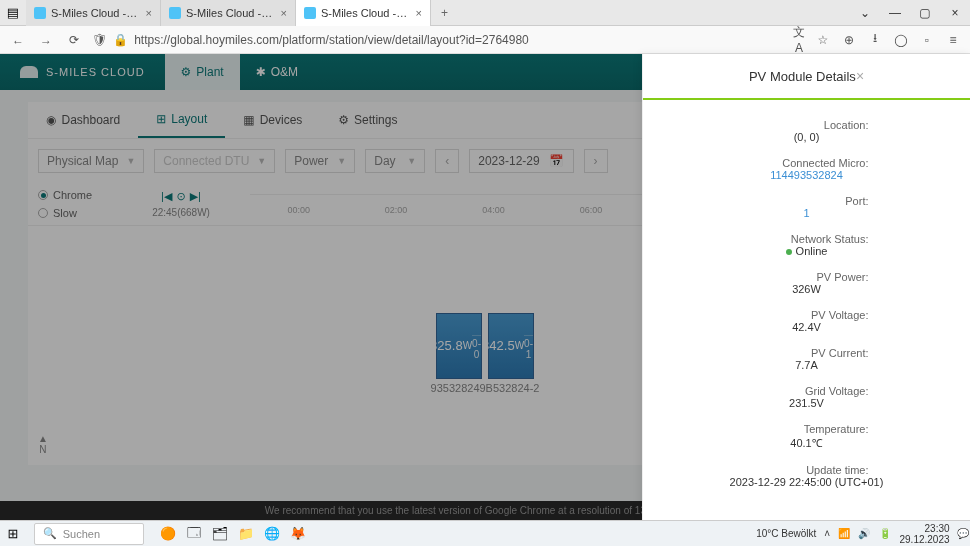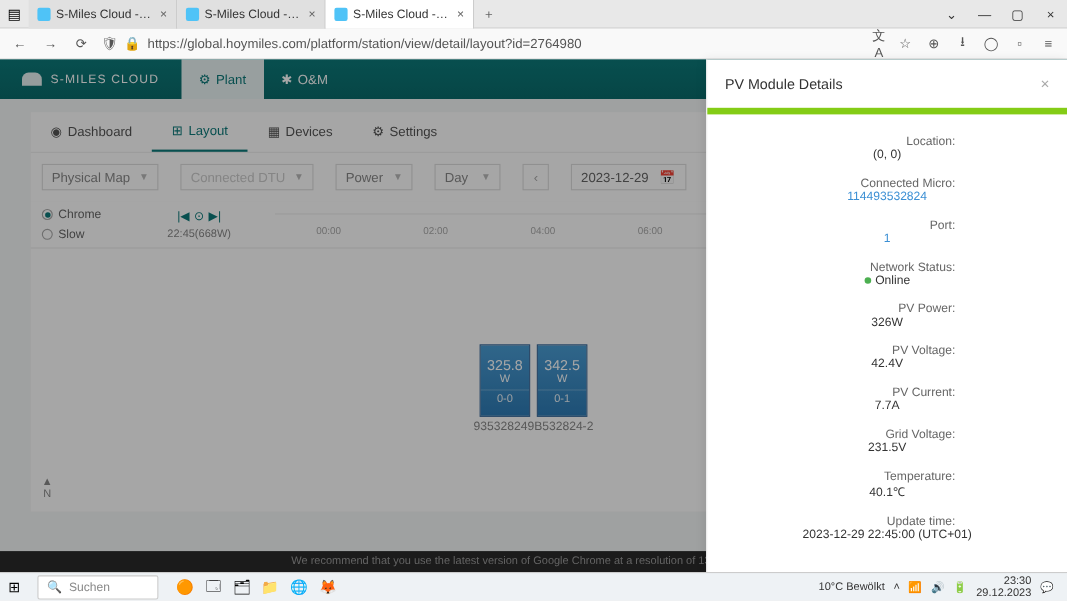--- a/index.html
+++ b/index.html
@@ -31,68 +31,68 @@
 .brand-icon { width: 18px; height: 12px; background: #fff; border-radius: 6px 6px 0 0; opacity: 0.9; }
 .top-nav { display: flex; height: 36px; }
 .top-nav-item { display: flex; align-items: center; gap: 5px; padding: 0 16px; font-size: 12px; cursor: pointer; }
 .top-nav-item.sel { background: #eaf5f5; color: #0d7a7a; }
 
 .content-wrap { padding: 12px 28px; background: #f5f7f7; height: 430px; }
 .sub-tabs { background: #fff; display: flex; border-bottom: 1px solid #eee; }
 .sub-tab { display: flex; align-items: center; gap: 5px; padding: 10px 18px; font-size: 12px; color: #555; cursor: pointer; }
 .sub-tab.sel { color: #0d7a7a; border-bottom: 2px solid #0d7a7a; }
 
-.controls-row { display: flex; gap: 20px; padding: 10px; background: #fff; }
+.controls-row { display: flex; gap: 10px; padding: 10px; background: #fff; }
 .dropdown { border: 1px solid #ddd; padding: 4px 8px; font-size: 12px; color: #888; display: flex; align-items: center; gap: 8px; cursor: pointer; min-width: 90px; justify-content: space-between; background: #fff; }
 .dd-arrow { color: #bbb; font-size: 9px; }
 .nav-arr { border: 1px solid #ddd; width: 24px; display: flex; align-items: center; justify-content: center; color: #aaa; cursor: pointer; }
 .date-box { border: 1px solid #ddd; padding: 4px 8px; display: flex; align-items: center; gap: 10px; color: #666; }
 
 .play-row { display: flex; align-items: center; padding: 6px 10px; background: #fff; gap: 20px; }
 .radio-grp { display: flex; flex-direction: column; gap: 6px; }
 .radio-opt { display: flex; align-items: center; gap: 5px; font-size: 11px; color: #666; }
 .radio-dot { width: 10px; height: 10px; border: 1px solid #aaa; border-radius: 50%; display: flex; align-items: center; justify-content: center; }
 .radio-dot.on::after { content: ''; width: 5px; height: 5px; background: #0d7a7a; border-radius: 50%; }
 .play-ctrl { display: flex; flex-direction: column; align-items: center; gap: 4px; margin-left: 40px; }
 .play-btns { display: flex; gap: 4px; color: #0d7a7a; font-size: 11px; }
 .play-btn-i { cursor: pointer; }
 .time-label { font-size: 10px; color: #888; }
 .timeline { flex: 1; display: flex; justify-content: space-around; font-size: 9px; color: #aaa; border-top: 1px solid #eee; padding-top: 10px; margin-left: 20px; }
 
 .canvas { background: #fff; height: 240px; position: relative; border-top: 1px solid #eee; }
 .modules { position: absolute; left: 50%; top: 50%; transform: translate(-50%, -50%); display: flex; gap: 6px; }
-.module { width: 46px; height: 66px; background: linear-gradient(#4a9dd4, #2e7bb5); color: #fff; display: flex; flex-direction: column; align-items: center; justify-content: center; font-size: 11px; border: 1px solid #369; cursor: pointer; }
+.module { width: 46px; height: 66px; background: linear-gradient(#4a9dd4, #2e7bb5); color: #fff; display: flex; align-items: center; justify-content: flex-end; font-size: 11px; border: 1px solid #369; cursor: pointer; }
 .mod-val { font-size: 13px; }
 .mod-unit { font-size: 10px; }
 .mod-id { font-size: 10px; margin-top: 4px; opacity: 0.9; border-top: 1px solid rgba(255,255,255,0.3); padding-top: 2px; width: 100%; text-align: center; }
 .mod-serial { position: absolute; top: calc(50% + 36px); left: 50%; transform: translateX(-50%); font-size: 11px; color: #888; }
 .compass { position: absolute; left: 10px; bottom: 10px; color: #888; font-size: 10px; text-align: center; }
 
 
 .details-panel { position: absolute; right: 0; top: 0; width: 328px; height: 466px; background: #fff; z-index: 10; border-left: 1px solid #eee; box-shadow: -2px 0 8px rgba(0,0,0,0.08); }
-.panel-head { display: flex; justify-content: space-between; align-items: center; padding: 14px 16px; border-bottom: 6px solid #84cc16; }
+.panel-head { display: flex; justify-content: center; align-items: center; padding: 14px 16px; border-bottom: 2px solid #84cc16; }
 .panel-title { font-size: 13px; color: #333; }
 .panel-close { color: #aaa; cursor: pointer; font-size: 14px; }
 .detail-rows { padding: 12px 16px; }
 .detail-row { display: flex; align-items: center; padding: 7px 0; font-size: 11px; flex-direction: column; }
 .d-label { width: 140px; text-align: right; color: #666; padding-right: 8px; }
 .d-value { color: #333; }
 .d-value.link { color: #3b8fd4; cursor: pointer; }
 .status-dot { display: inline-block; width: 6px; height: 6px; background: #4caf50; border-radius: 50%; margin-right: 4px; }
 
 .footer-msg { position: absolute; bottom: 0; left: 0; right: 0; background: #2a2a2a; color: #999; font-size: 10px; text-align: center; padding: 4px; }
 
 
 .taskbar { position: absolute; bottom: 0; left: 0; right: 0; height: 26px; background: #eef2f5; border-top: 1px solid #ccc; display: flex; align-items: center; z-index: 20; }
 .tb-left { display: flex; align-items: center; gap: 4px; }
 .tb-btn { width: 26px; height: 26px; display: flex; align-items: center; justify-content: center; cursor: pointer; font-size: 13px; }
 .search-box { display: flex; align-items: center; gap: 6px; padding: 0 8px; height: 22px; background: #fff; border: 1px solid #ccc; border-radius: 2px; width: 110px; color: #888; font-size: 11px; margin: 0 4px; }
 .tb-icons { display: flex; gap: 2px; margin-left: 4px; }
 .tb-app { width: 24px; height: 24px; border-radius: 3px; display: flex; align-items: center; justify-content: center; font-size: 13px; }
-.tb-right { margin-left: auto; display: flex; align-items: center; gap: 8px; padding-right: 12px; font-size: 10px; color: #333; }
+.tb-right { margin-left: auto; display: flex; align-items: center; gap: 8px; padding-right: 0; font-size: 10px; color: #333; }
 .tb-clock { text-align: right; line-height: 1.1; }
 </style>
 </head>
 <body>
 
 <div class="browser-chrome">
   <div class="tab-bar">
     <div class="tb-btn">▤</div>
     <div class="tab">
         <span class="tab-icon"></span>

